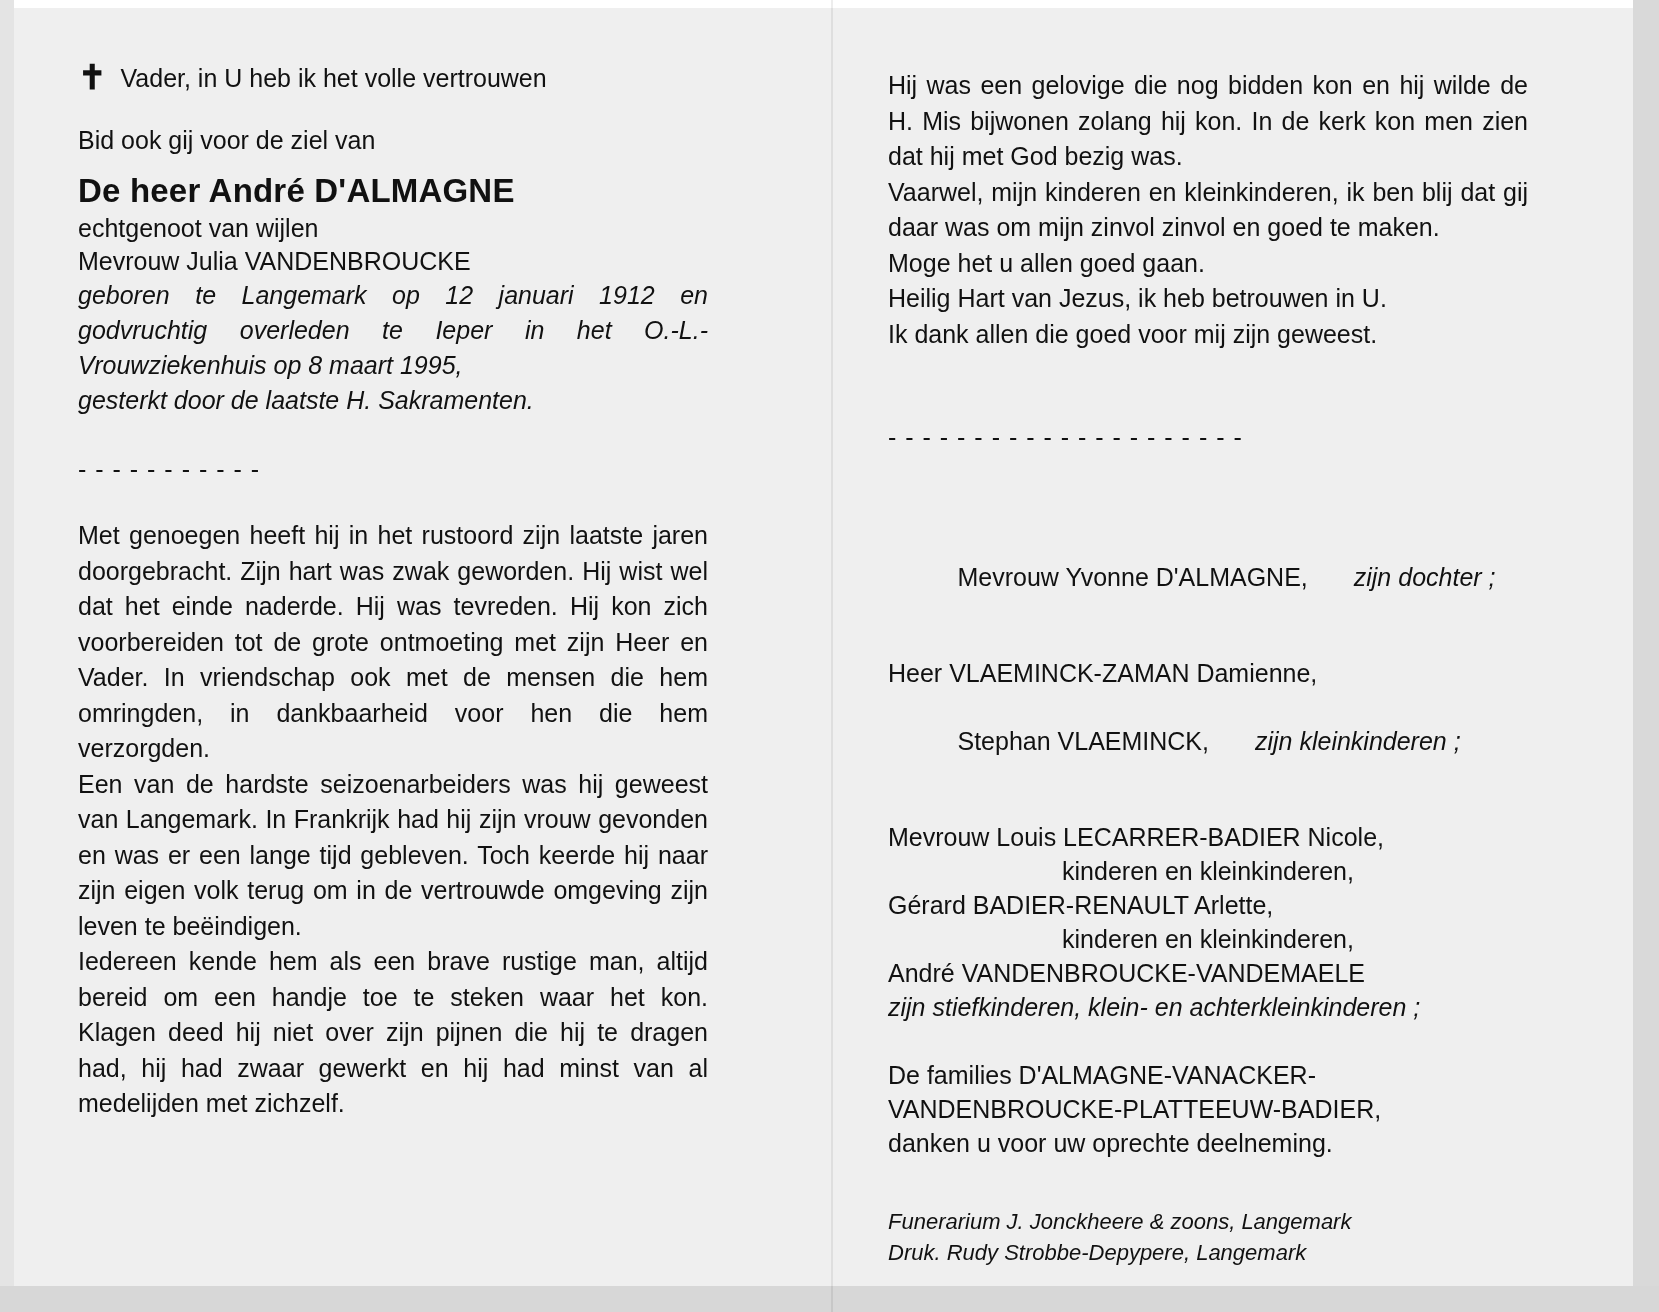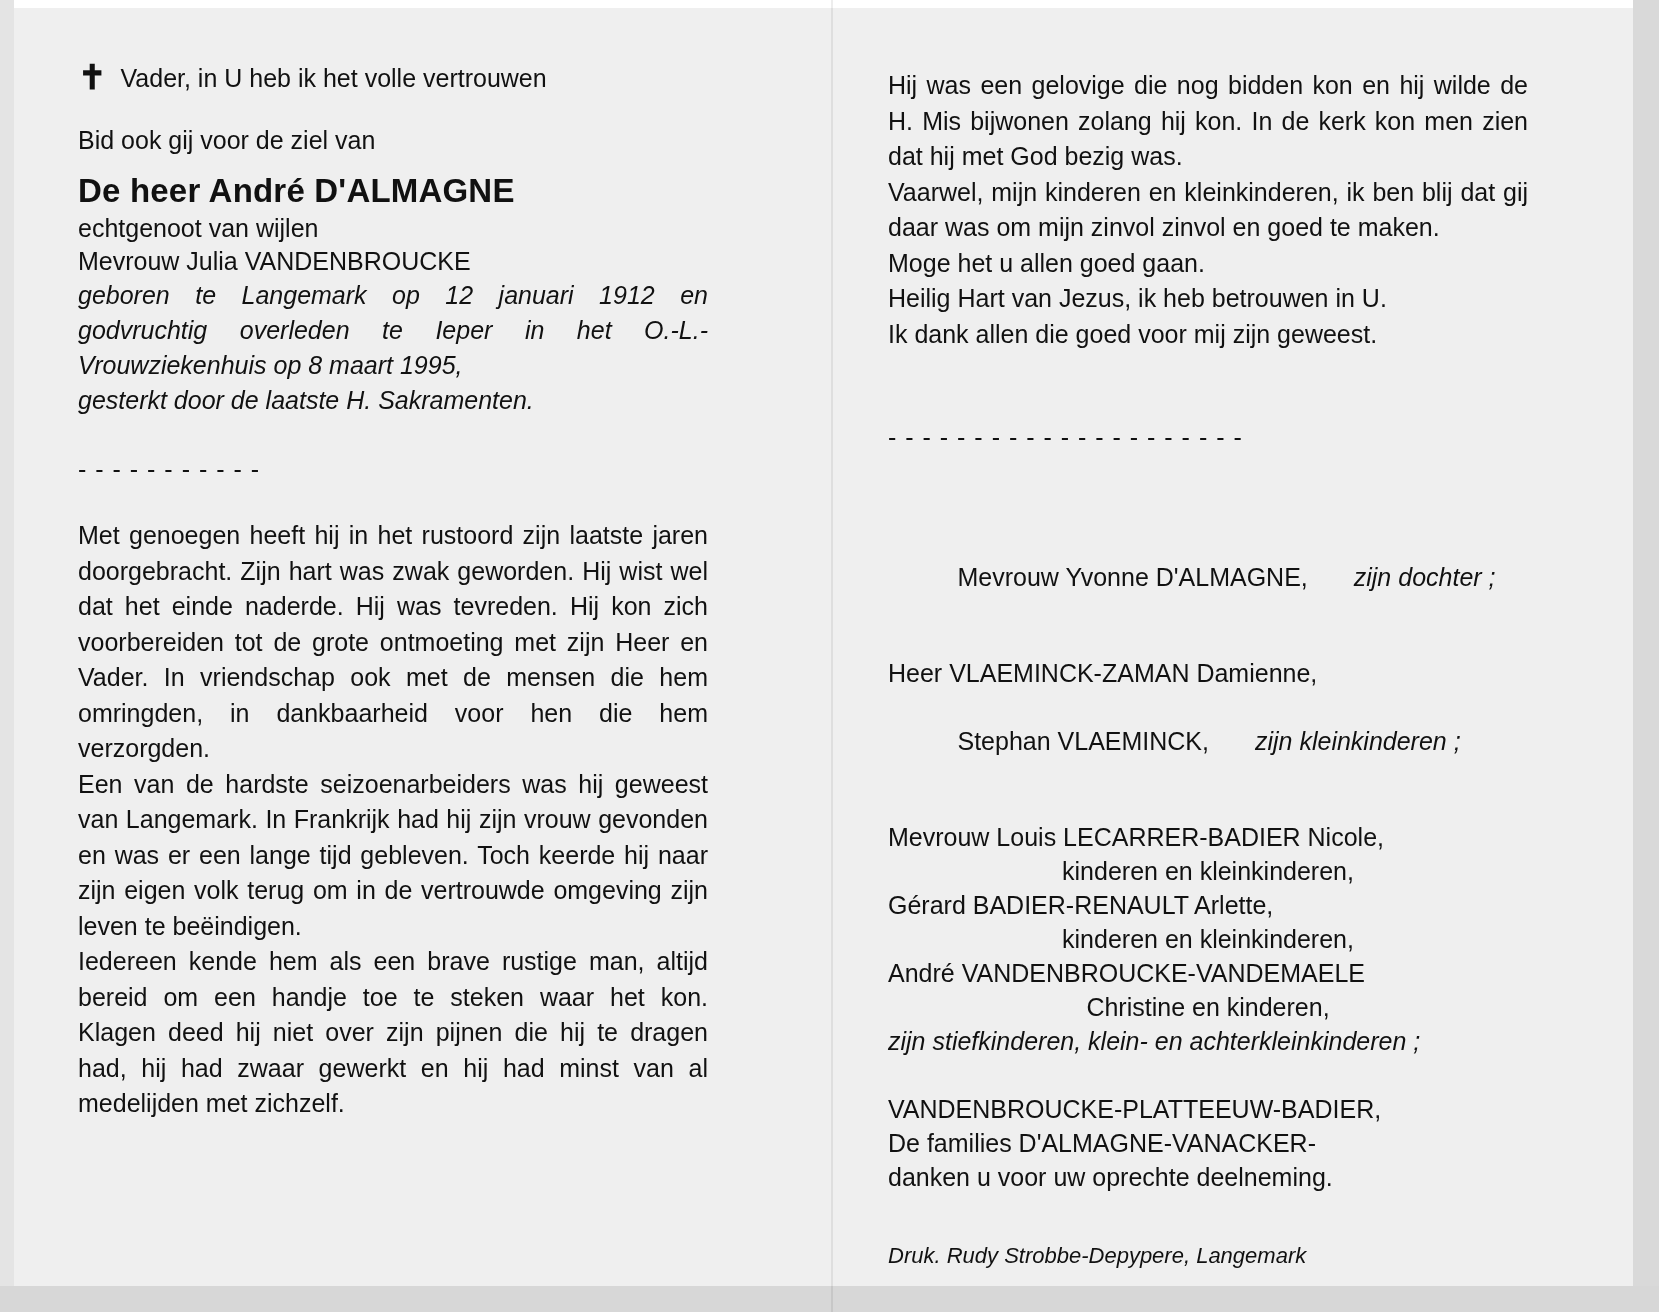--- a/index.html
+++ b/index.html
@@ -223,29 +223,29 @@
           <span>Stephan VLAEMINCK,</span><span class="rel-inline">zijn kleinkinderen ;</span>
         </div>
       </div>
 
       <div class="fam-group">
         <div class="fam-line">Mevrouw Louis LECARRER-BADIER Nicole,</div>
         <div class="fam-line center">kinderen en kleinkinderen,</div>
         <div class="fam-line">Gérard BADIER-RENAULT Arlette,</div>
         <div class="fam-line center">kinderen en kleinkinderen,</div>
         <div class="fam-line">André VANDENBROUCKE-VANDEMAELE</div>
-        <div class="fam-line center">Christine en kinderen,</div>
         <div class="fam-line ital">zijn stiefkinderen, klein- en achterkleinkinderen ;</div>
       </div>
 
     </div>
 
     <div class="closing">
+      <div>De families D'ALMAGNE-VANACKER-</div>
       <div>VANDENBROUCKE-PLATTEEUW-BADIER,</div>
-      <div>De families D'ALMAGNE-VANACKER-</div>
       <div>danken u voor uw oprechte deelneming.</div>
     </div>
 
     <div class="imprint">
+      <div>Funerarium J. Jonckheere &amp; zoons, Langemark</div>
       <div>Druk. Rudy Strobbe-Depypere, Langemark</div>
     </div>
   </div>
 </div>
 
 </body></html>

